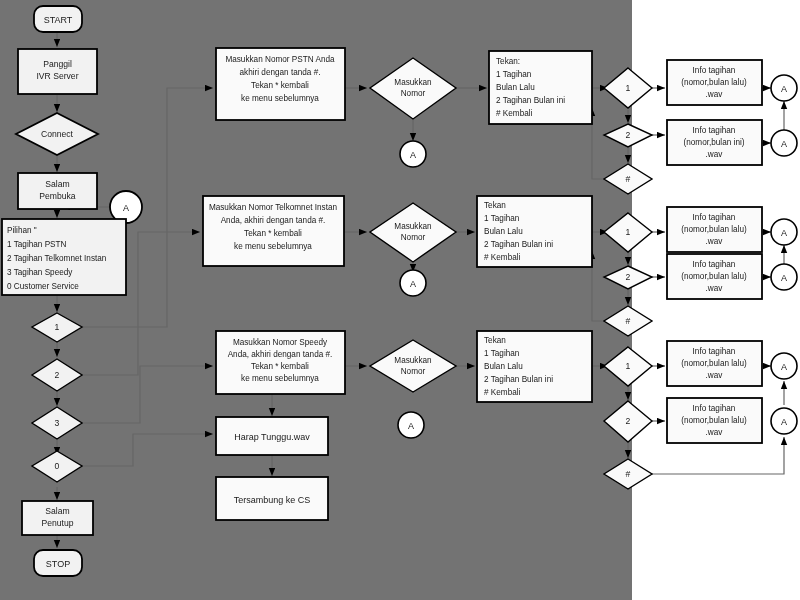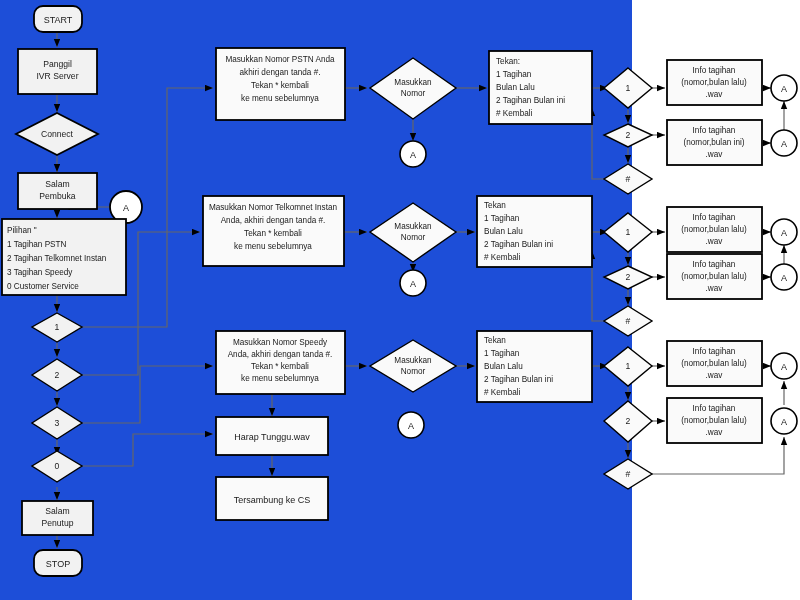--- a/index.html
+++ b/index.html
@@ -1,18 +1,18 @@
 <!DOCTYPE html>
 <html><head>
 <meta charset="utf-8">
 <style>
   html,body{margin:0;padding:0;background:#ffffff;}
   body{width:800px;height:600px;overflow:hidden;
        font-family:"Liberation Sans","DejaVu Sans",sans-serif;}
-  #canvas{position:relative;width:632px;height:600px;background:#1d4ed8;}
+  #canvas{position:relative;width:632px;height:600px;background:#737373;}
   svg{display:block;}
   .node-text{font-size:8.6px;fill:#1a1a1a;font-family:"Liberation Sans","DejaVu Sans",sans-serif;}
   .node-text.sm{font-size:8.2px;}
   .node-text.lbl{font-size:9px;}
   text{white-space:pre;}
 </style>
 </head>
 <body>
 
 <div id="canvas">

